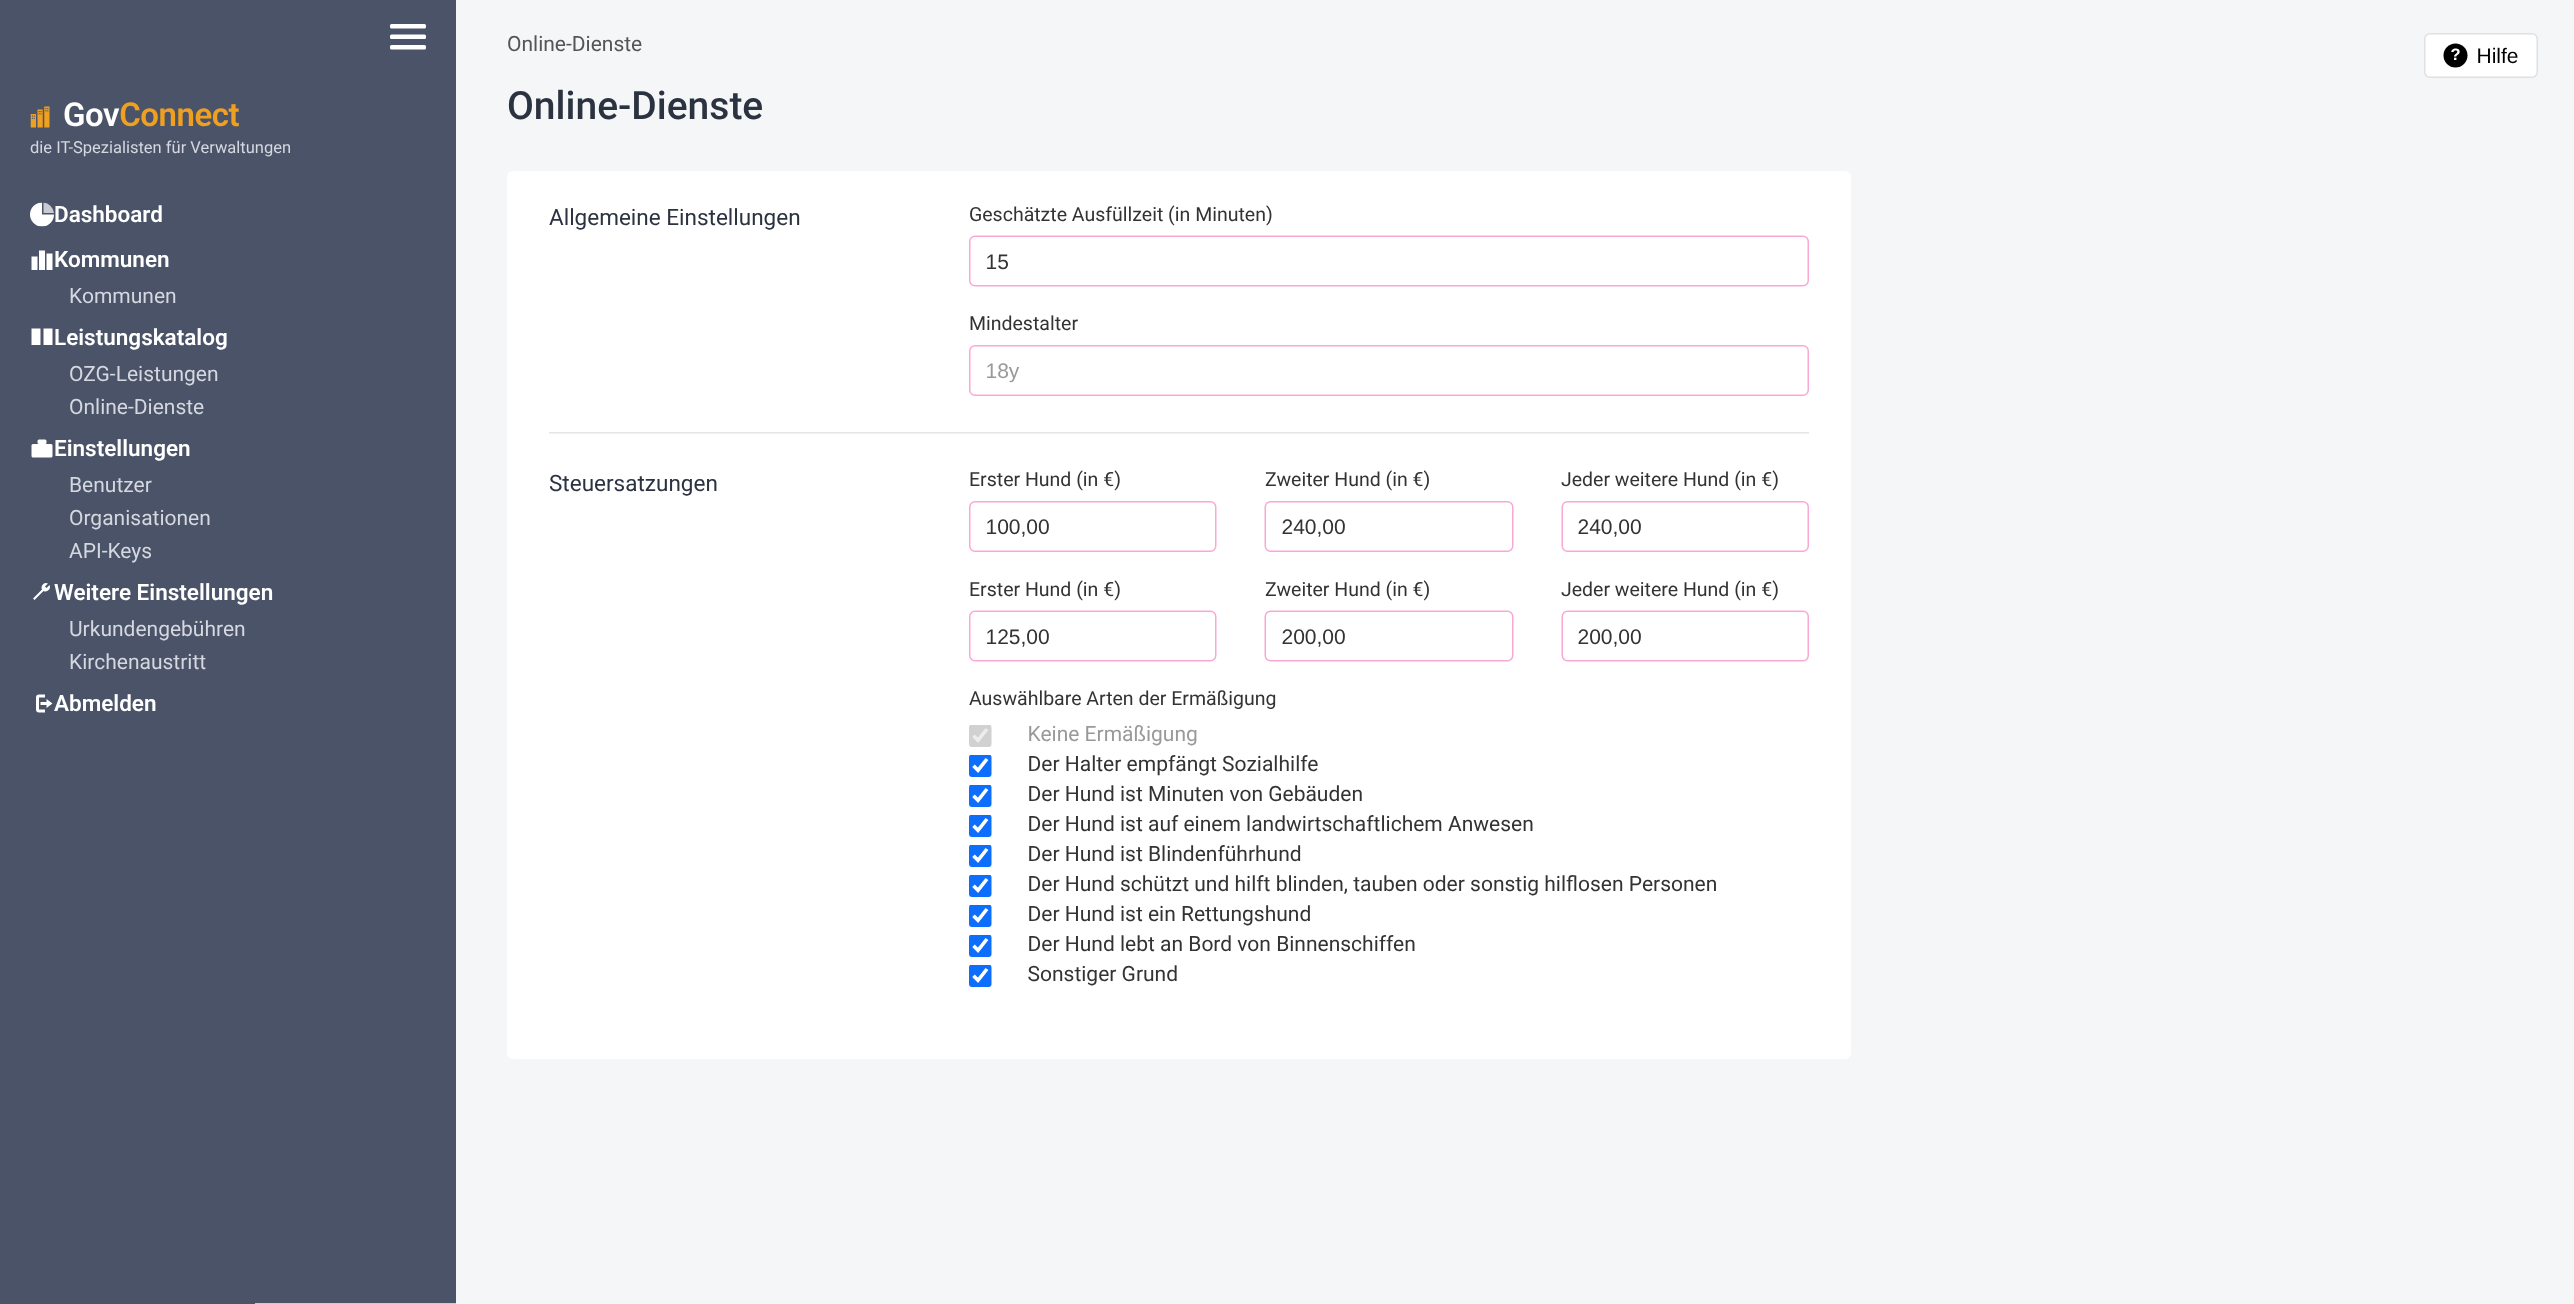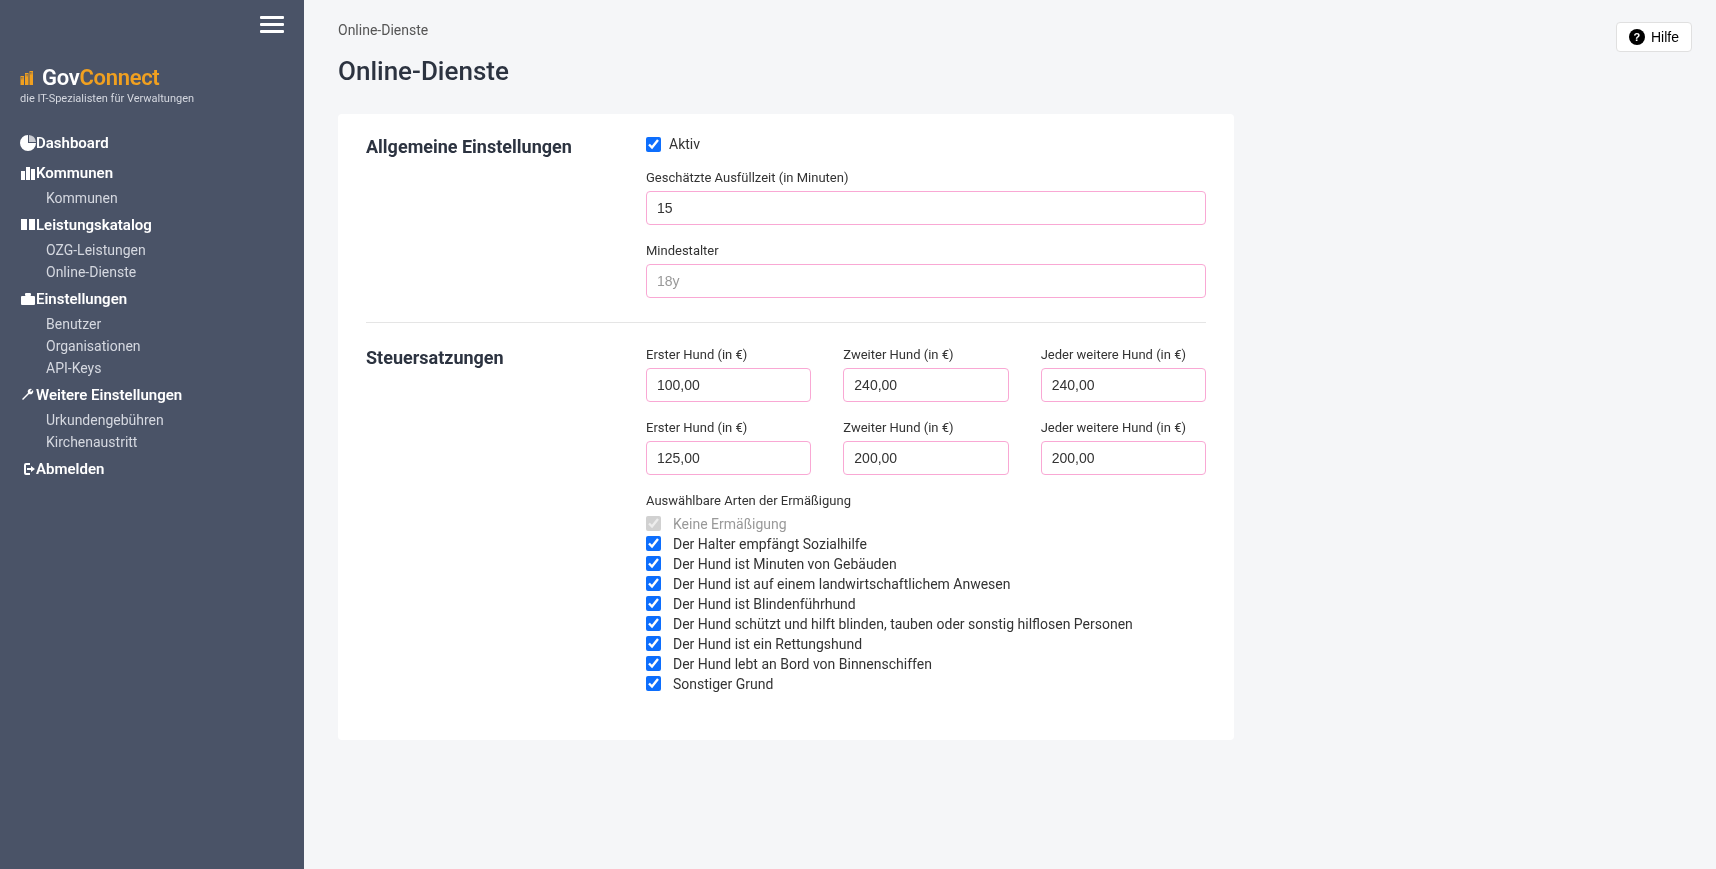--- a/index.html
+++ b/index.html
@@ -122,22 +122,22 @@
   gap: 40px;
   padding-bottom: 24px;
 }
 .section-row + .section-row {
   border-top: 1px solid #e5e5e5;
   padding-top: 24px;
 }
 .section-label {
   width: 240px;
   flex-shrink: 0;
-  font-size: 18px;
-  font-weight: 700;
+  font-size: 15px;
+  font-weight: 400;
   color: #2c3340;
 }
 .section-body { flex: 1; }
 .checkbox-row {
   display: flex;
   align-items: center;
   gap: 8px;
   margin-bottom: 18px;
 }
 .field-group { margin-bottom: 18px; }
@@ -160,22 +160,22 @@
 .grid3 {
   display: grid;
   grid-template-columns: repeat(3, 1fr);
   gap: 32px;
   margin-bottom: 18px;
 }
 .grid3 .field-label { margin-bottom: 6px; }
 .disc-list { margin-top: 6px; }
 .disc-item {
   display: flex;
-  align-items: flex-start;
-  gap: 12px;
+  align-items: flex-end;
+  gap: 24px;
   padding: 2px 0;
   font-size: 14px;
 }
 .disc-item.disabled { color: #999; }
 input[type="checkbox"] {
   width: 15px;
   height: 15px;
   accent-color: #0d6efd;
   cursor: pointer;
 }
@@ -307,24 +307,20 @@
     </button>
 
     <div class="breadcrumb">Online-Dienste</div>
     <h1 class="page-title">Online-Dienste</h1>
 
     <div class="card">
 
       <div class="section-row">
         <div class="section-label">Allgemeine Einstellungen</div>
         <div class="section-body">
-          <div class="checkbox-row">
-            <input type="checkbox" checked="" style="">
-            <span>Aktiv</span>
-          </div>
           <div class="field-group">
             <label class="field-label">Geschätzte Ausfüllzeit (in Minuten)</label>
             <input class="text-input" value="15" style="">
           </div>
           <div class="field-group">
             <label class="field-label">Mindestalter</label>
             <input class="text-input" placeholder="18y" style="">
           </div>
         </div>
       </div>

